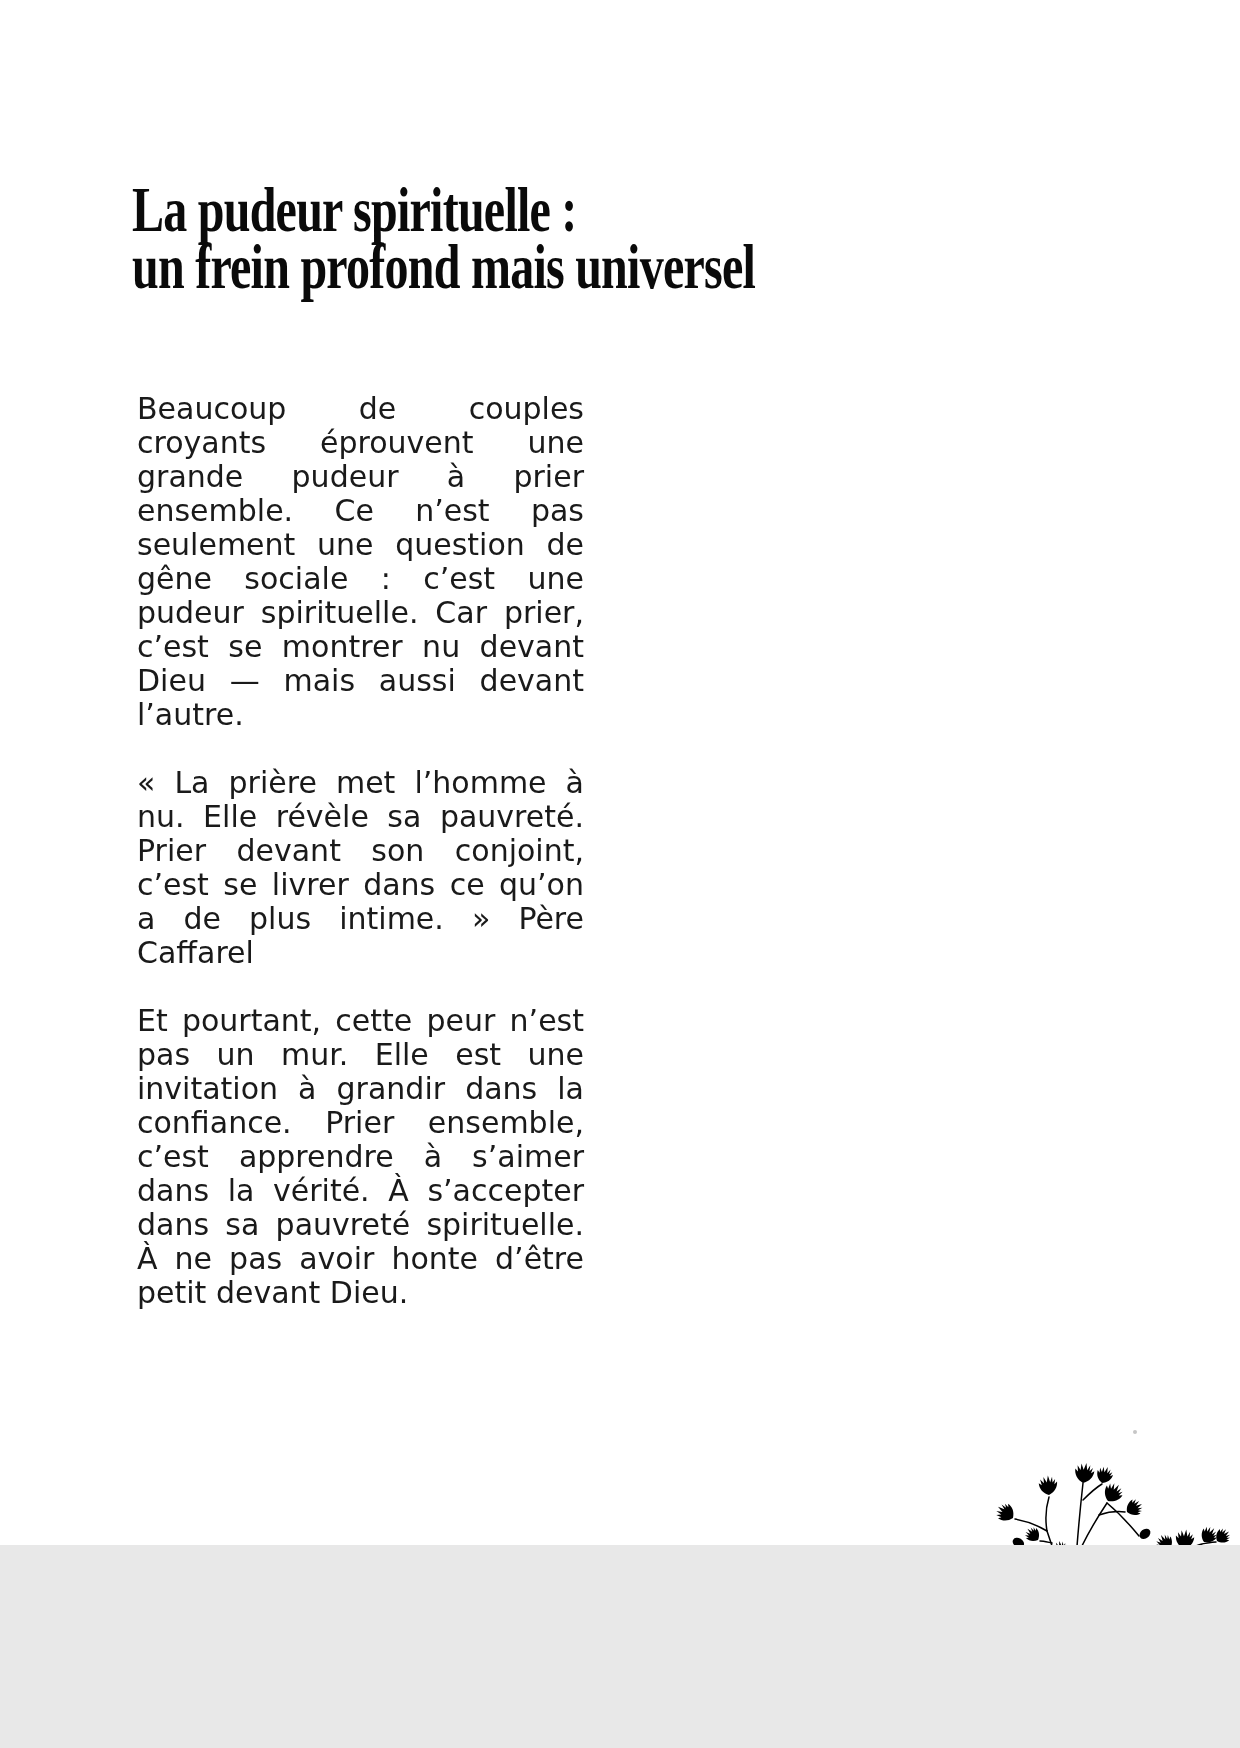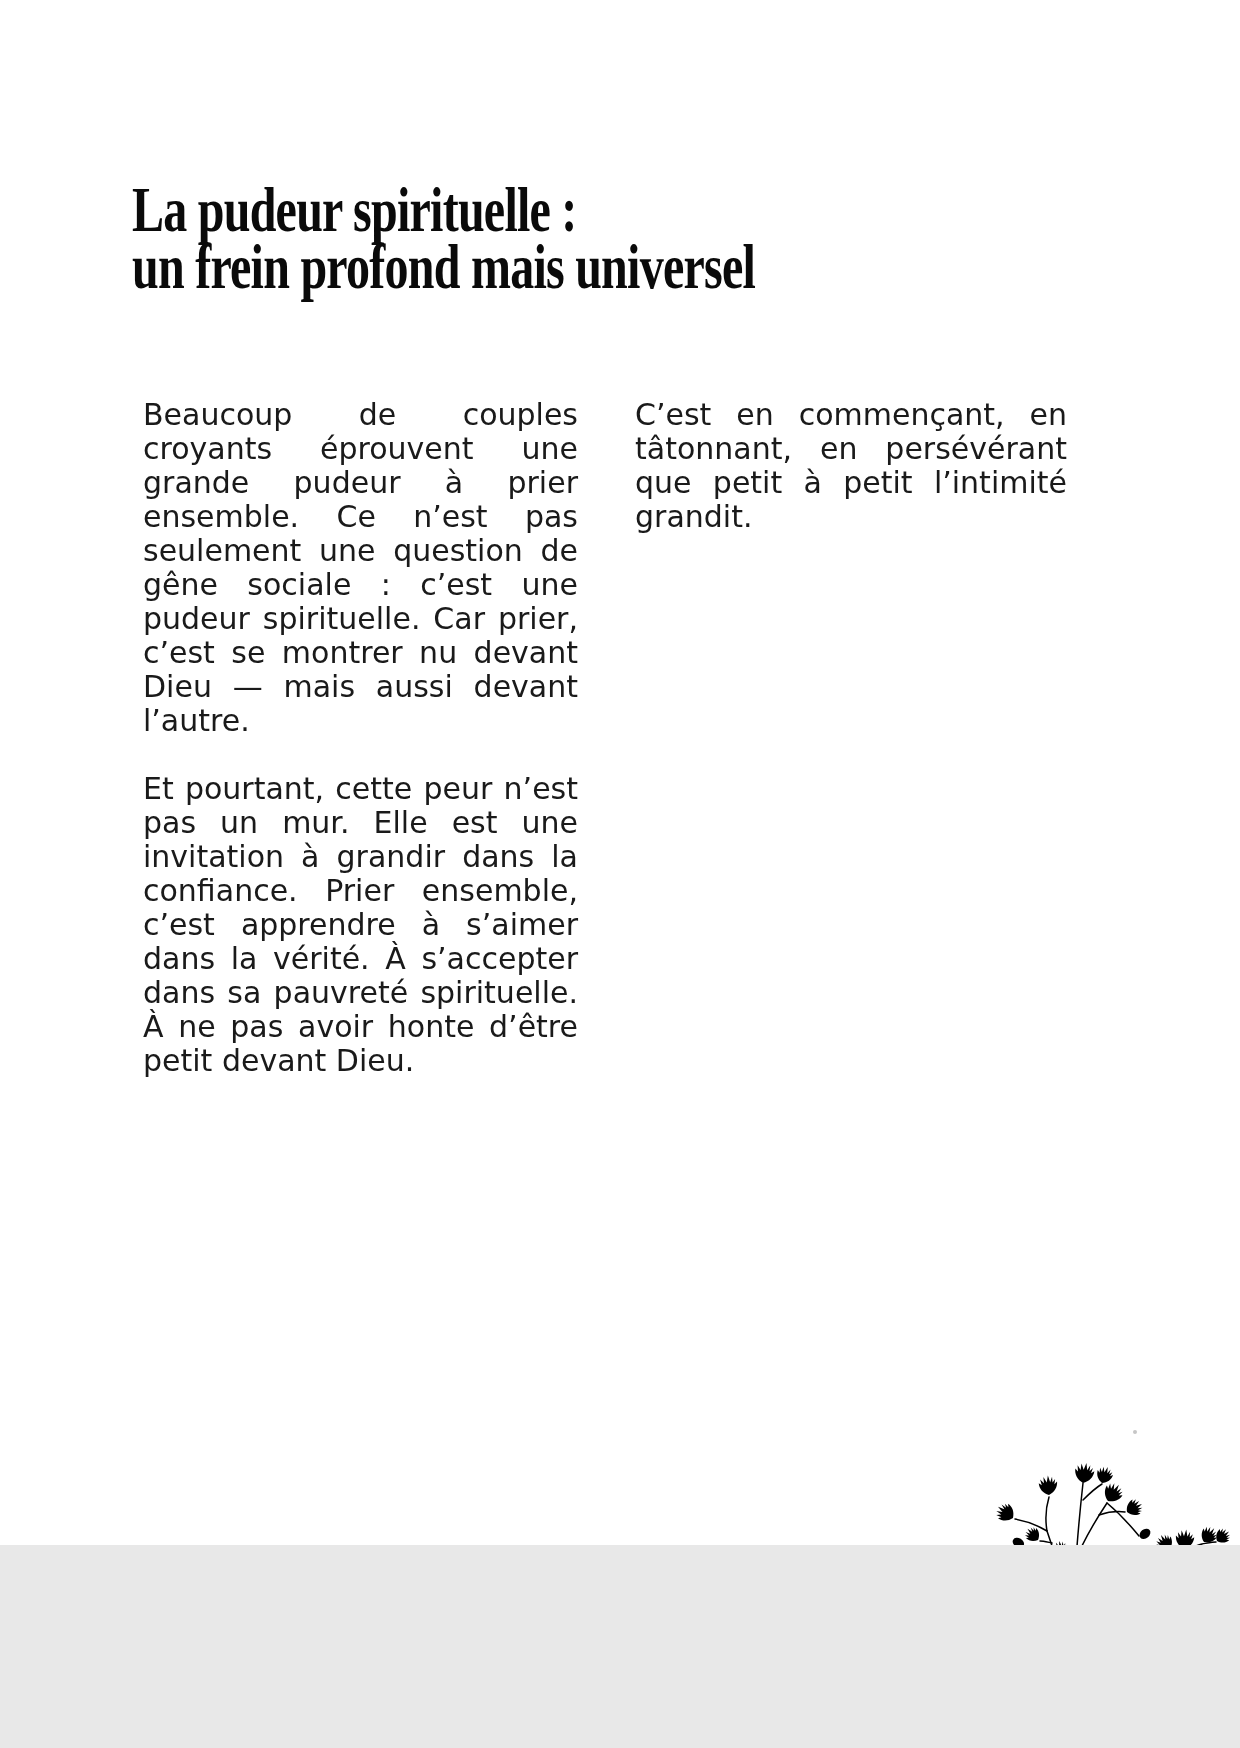--- a/index.html
+++ b/index.html
@@ -25,21 +25,21 @@
   .col{
     position:absolute;top:388px;
     font-size:30px;line-height:34px;
     text-align:justify;
     letter-spacing:0;
   }
   .col-left{left:133px;width:455px;}
   .col-right{left:625px;width:452px;}
   .block{margin:0 0 34px 0;}
   .block:last-child{margin-bottom:0;}
-  .col p{margin:10px;}
+  .col p{margin:4px;}
   .flowers{
     position:absolute;left:956px;top:1455px;
     width:284px;height:293px;
   }
   .speck{
     position:absolute;left:1133px;top:1430px;
     width:4px;height:4px;border-radius:50%;
     background:#c6c6c6;
   }
 </style>
@@ -52,27 +52,29 @@
     <span>La pudeur spirituelle&nbsp;:</span>
     <span>un frein profond mais universel</span>
   </h1>
 
   <main>
     <section class="col col-left">
       <div class="block">
         <p>Beaucoup de couples croyants éprouvent une grande pudeur à prier ensemble. Ce n’est pas seulement une question de gêne sociale&nbsp;: c’est une pudeur spirituelle. Car prier, c’est se montrer nu devant Dieu&nbsp;— mais aussi devant l’autre.</p>
       </div>
       <div class="block">
+        <p>«&nbsp;La prière met l’homme à nu. Elle révèle sa pauvreté. Prier devant son conjoint, c’est se livrer dans ce qu’on a de plus intime.&nbsp;» Père Caffarel</p>
+      </div>
+      <div class="block">
         <p>Et pourtant, cette peur n’est pas un mur. Elle est une invitation à grandir dans la confiance. Prier ensemble, c’est apprendre à s’aimer dans la vérité. À s’accepter dans sa pauvreté spirituelle. À ne pas avoir honte d’être petit devant Dieu.</p>
       </div>
     </section>
 
     <section class="col col-right">
       <div class="block">
-        <p>C’est en commençant, en tâtonnant, en persévérant que petit à petit l’intimité grandit.</p>
       </div>
     </section>
   </main>
 
   <div class="speck"></div>
 
   <svg class="flowers" viewBox="0 0 284 293" aria-hidden="true">
     <defs>
       <path id="fl" d="M0,0 C-5,-2 -8,-6 -8,-11 L-5.5,-9 L-6.5,-14 L-3.5,-10.5 L-3.5,-16 L-1,-11 L0.5,-17 L2,-11 L4,-15.5 L4,-10.5 L6.5,-13.5 L5.5,-9 L8,-11 C8,-6 5,-2 0,0 Z"></path>
       <ellipse id="bd" cx="0" cy="-6.5" rx="4.5" ry="6"></ellipse>

